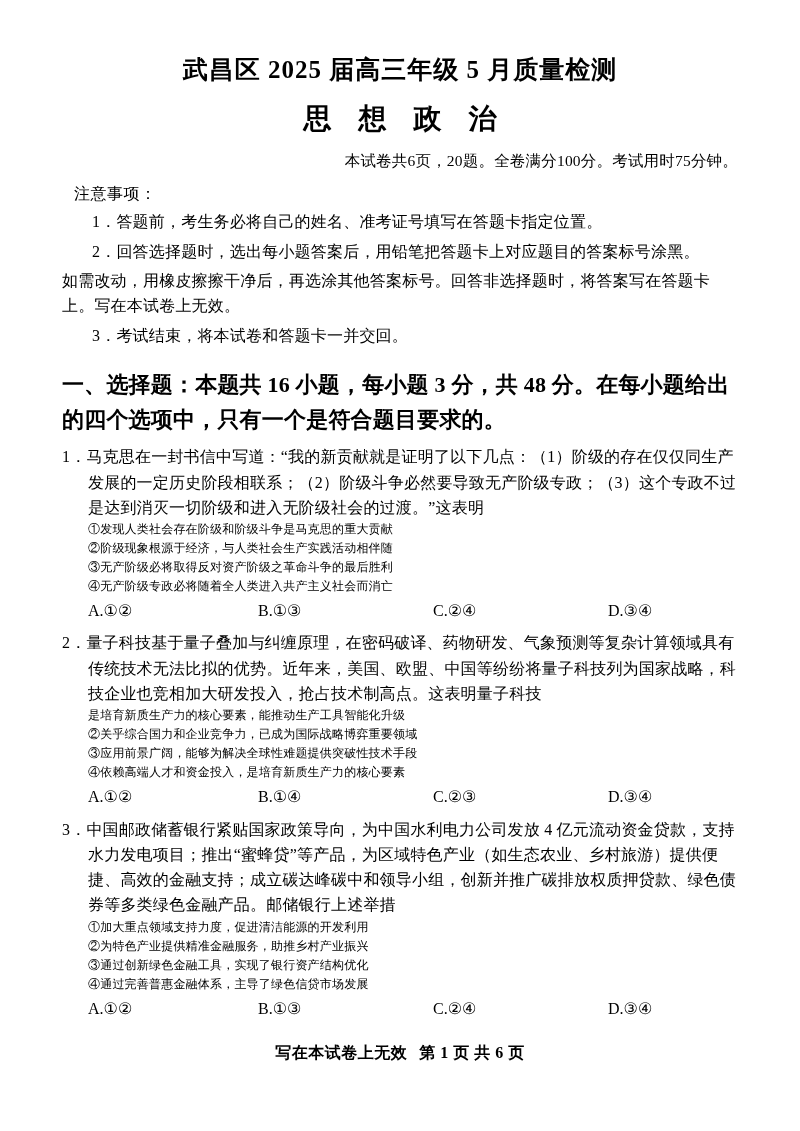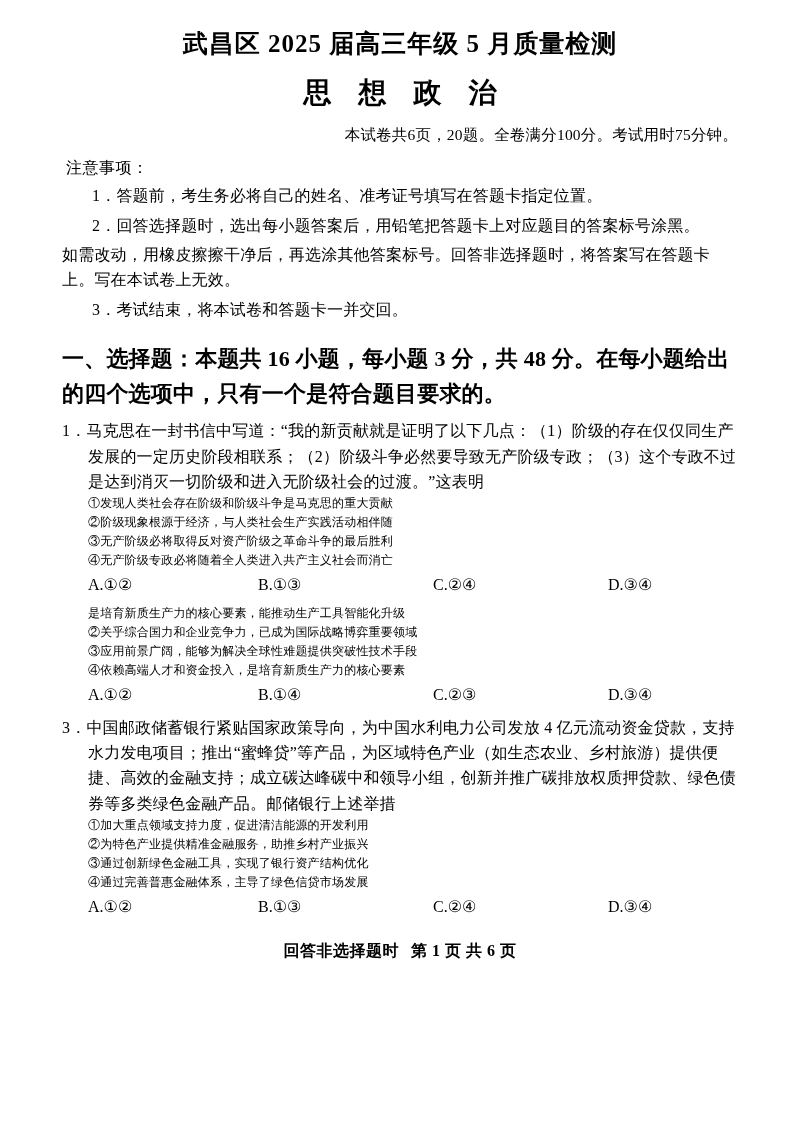--- a/index.html
+++ b/index.html
@@ -12,21 +12,21 @@
     min-height: 1131px;
     font-family: "Liberation Serif", "DejaVu Serif", serif;
     color: #000000;
     -webkit-font-smoothing: antialiased;
   }
   .page {
     position: relative;
     width: 800px;
     min-height: 1131px;
     box-sizing: border-box;
-    padding: 22px 62px 10px 62px;
+    padding: 48px 62px 10px 62px;
   }
   .doc-title {
     text-align: center;
     font-size: 25px;
     font-weight: bold;
     letter-spacing: 1px;
     margin: 6px 0 0 0;
     line-height: 1.3;
   }
   .doc-subject {
@@ -39,21 +39,21 @@
     padding-left: 10px;
   }
   .doc-meta {
     text-align: right;
     font-size: 15.5px;
     margin: 14px 0 0 0;
     letter-spacing: 0.2px;
   }
   .notice-title {
     font-size: 16px;
-    margin: 12px 0 0 4px;
+    margin: 12px 0 0 12px;
     letter-spacing: 0.5px;
   }
   .notice-item {
     font-size: 16px;
     margin: 5px 0 0 0;
     text-indent: 30px;
     line-height: 1.55;
     letter-spacing: 0.2px;
   }
   .notice-item.cont {
@@ -133,20 +133,21 @@
     <div class="q-opt">④无产阶级专政必将随着全人类进入共产主义社会而消亡</div>
     <div class="choices">
       <span class="choice-a">A.①②</span>
       <span class="choice-b">B.①③</span>
       <span class="choice-c">C.②④</span>
       <span class="choice-d">D.③④</span>
     </div>
   </div>
 
   <div class="q-block">
+    <div class="q-stem"><span class="qnum">2．</span><span>量子科技基于量子叠加与纠缠原理，在密码破译、药物研发、气象预测等复杂计算领域具有传统技术无法比拟的优势。近年来，美国、欧盟、中国等纷纷将量子科技列为国家战略，科技企业也竞相加大研发投入，抢占技术制高点。这表明量子科技</span></div>
     <div class="q-opt">是培育新质生产力的核心要素，能推动生产工具智能化升级</div>
     <div class="q-opt">②关乎综合国力和企业竞争力，已成为国际战略博弈重要领域</div>
     <div class="q-opt">③应用前景广阔，能够为解决全球性难题提供突破性技术手段</div>
     <div class="q-opt">④依赖高端人才和资金投入，是培育新质生产力的核心要素</div>
     <div class="choices">
       <span class="choice-a">A.①②</span>
       <span class="choice-b">B.①④</span>
       <span class="choice-c">C.②③</span>
       <span class="choice-d">D.③④</span>
     </div>
@@ -160,16 +161,16 @@
     <div class="q-opt">④通过完善普惠金融体系，主导了绿色信贷市场发展</div>
     <div class="choices">
       <span class="choice-a">A.①②</span>
       <span class="choice-b">B.①③</span>
       <span class="choice-c">C.②④</span>
       <span class="choice-d">D.③④</span>
     </div>
   </div>
 
   <div class="footer">
-    <span>回答非选择题时</span><span class="sp"></span><span>第 1 页  共 6 页</span>
+    <span>写在本试卷上无效</span><span class="sp"></span><span>第 1 页  共 6 页</span>
   </div>
 
 </div>
 
 </body></html>

